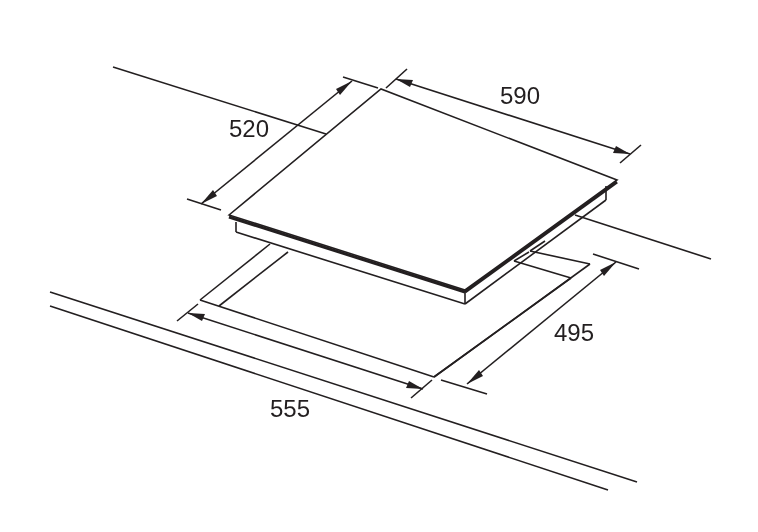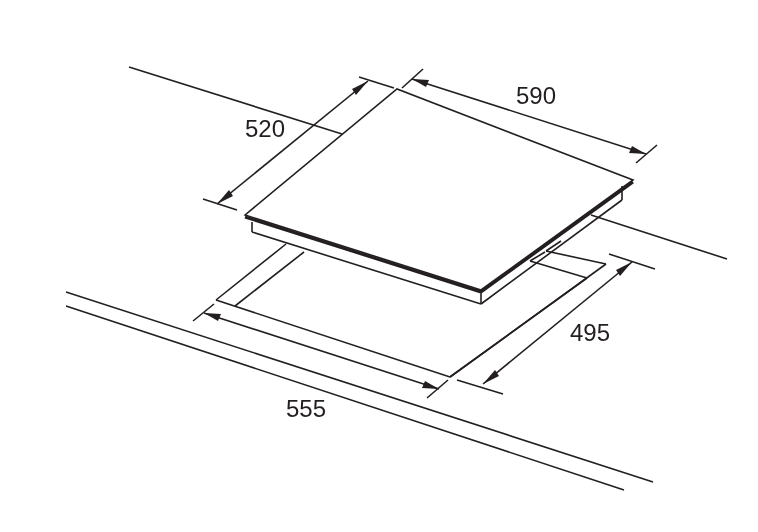--- a/index.html
+++ b/index.html
@@ -1,17 +1,17 @@
 <!DOCTYPE html>
 <html><head>
 <meta charset="utf-8">
 <style>
   html, body { margin: 0; padding: 0; background: #ffffff; }
   body { width: 758px; height: 532px; overflow: hidden; position: relative; }
-  #canvas { position: absolute; left: 16px; top: 0; width: 602px; height: 532px; }
+  #canvas { position: absolute; left: 0; top: 0; width: 602px; height: 532px; }
   svg line, svg polyline, svg polygon { stroke: #231f20; fill: none; stroke-linecap: butt; }
   .thin { stroke-width: 1.6; }
   .thick { stroke-width: 3; }
   .arrow { fill: #231f20; stroke: none; }
   .dim-label {
     font-family: "Liberation Sans", sans-serif;
     font-size: 24px;
     fill: #231f20;
     transform-origin: center;
   }

